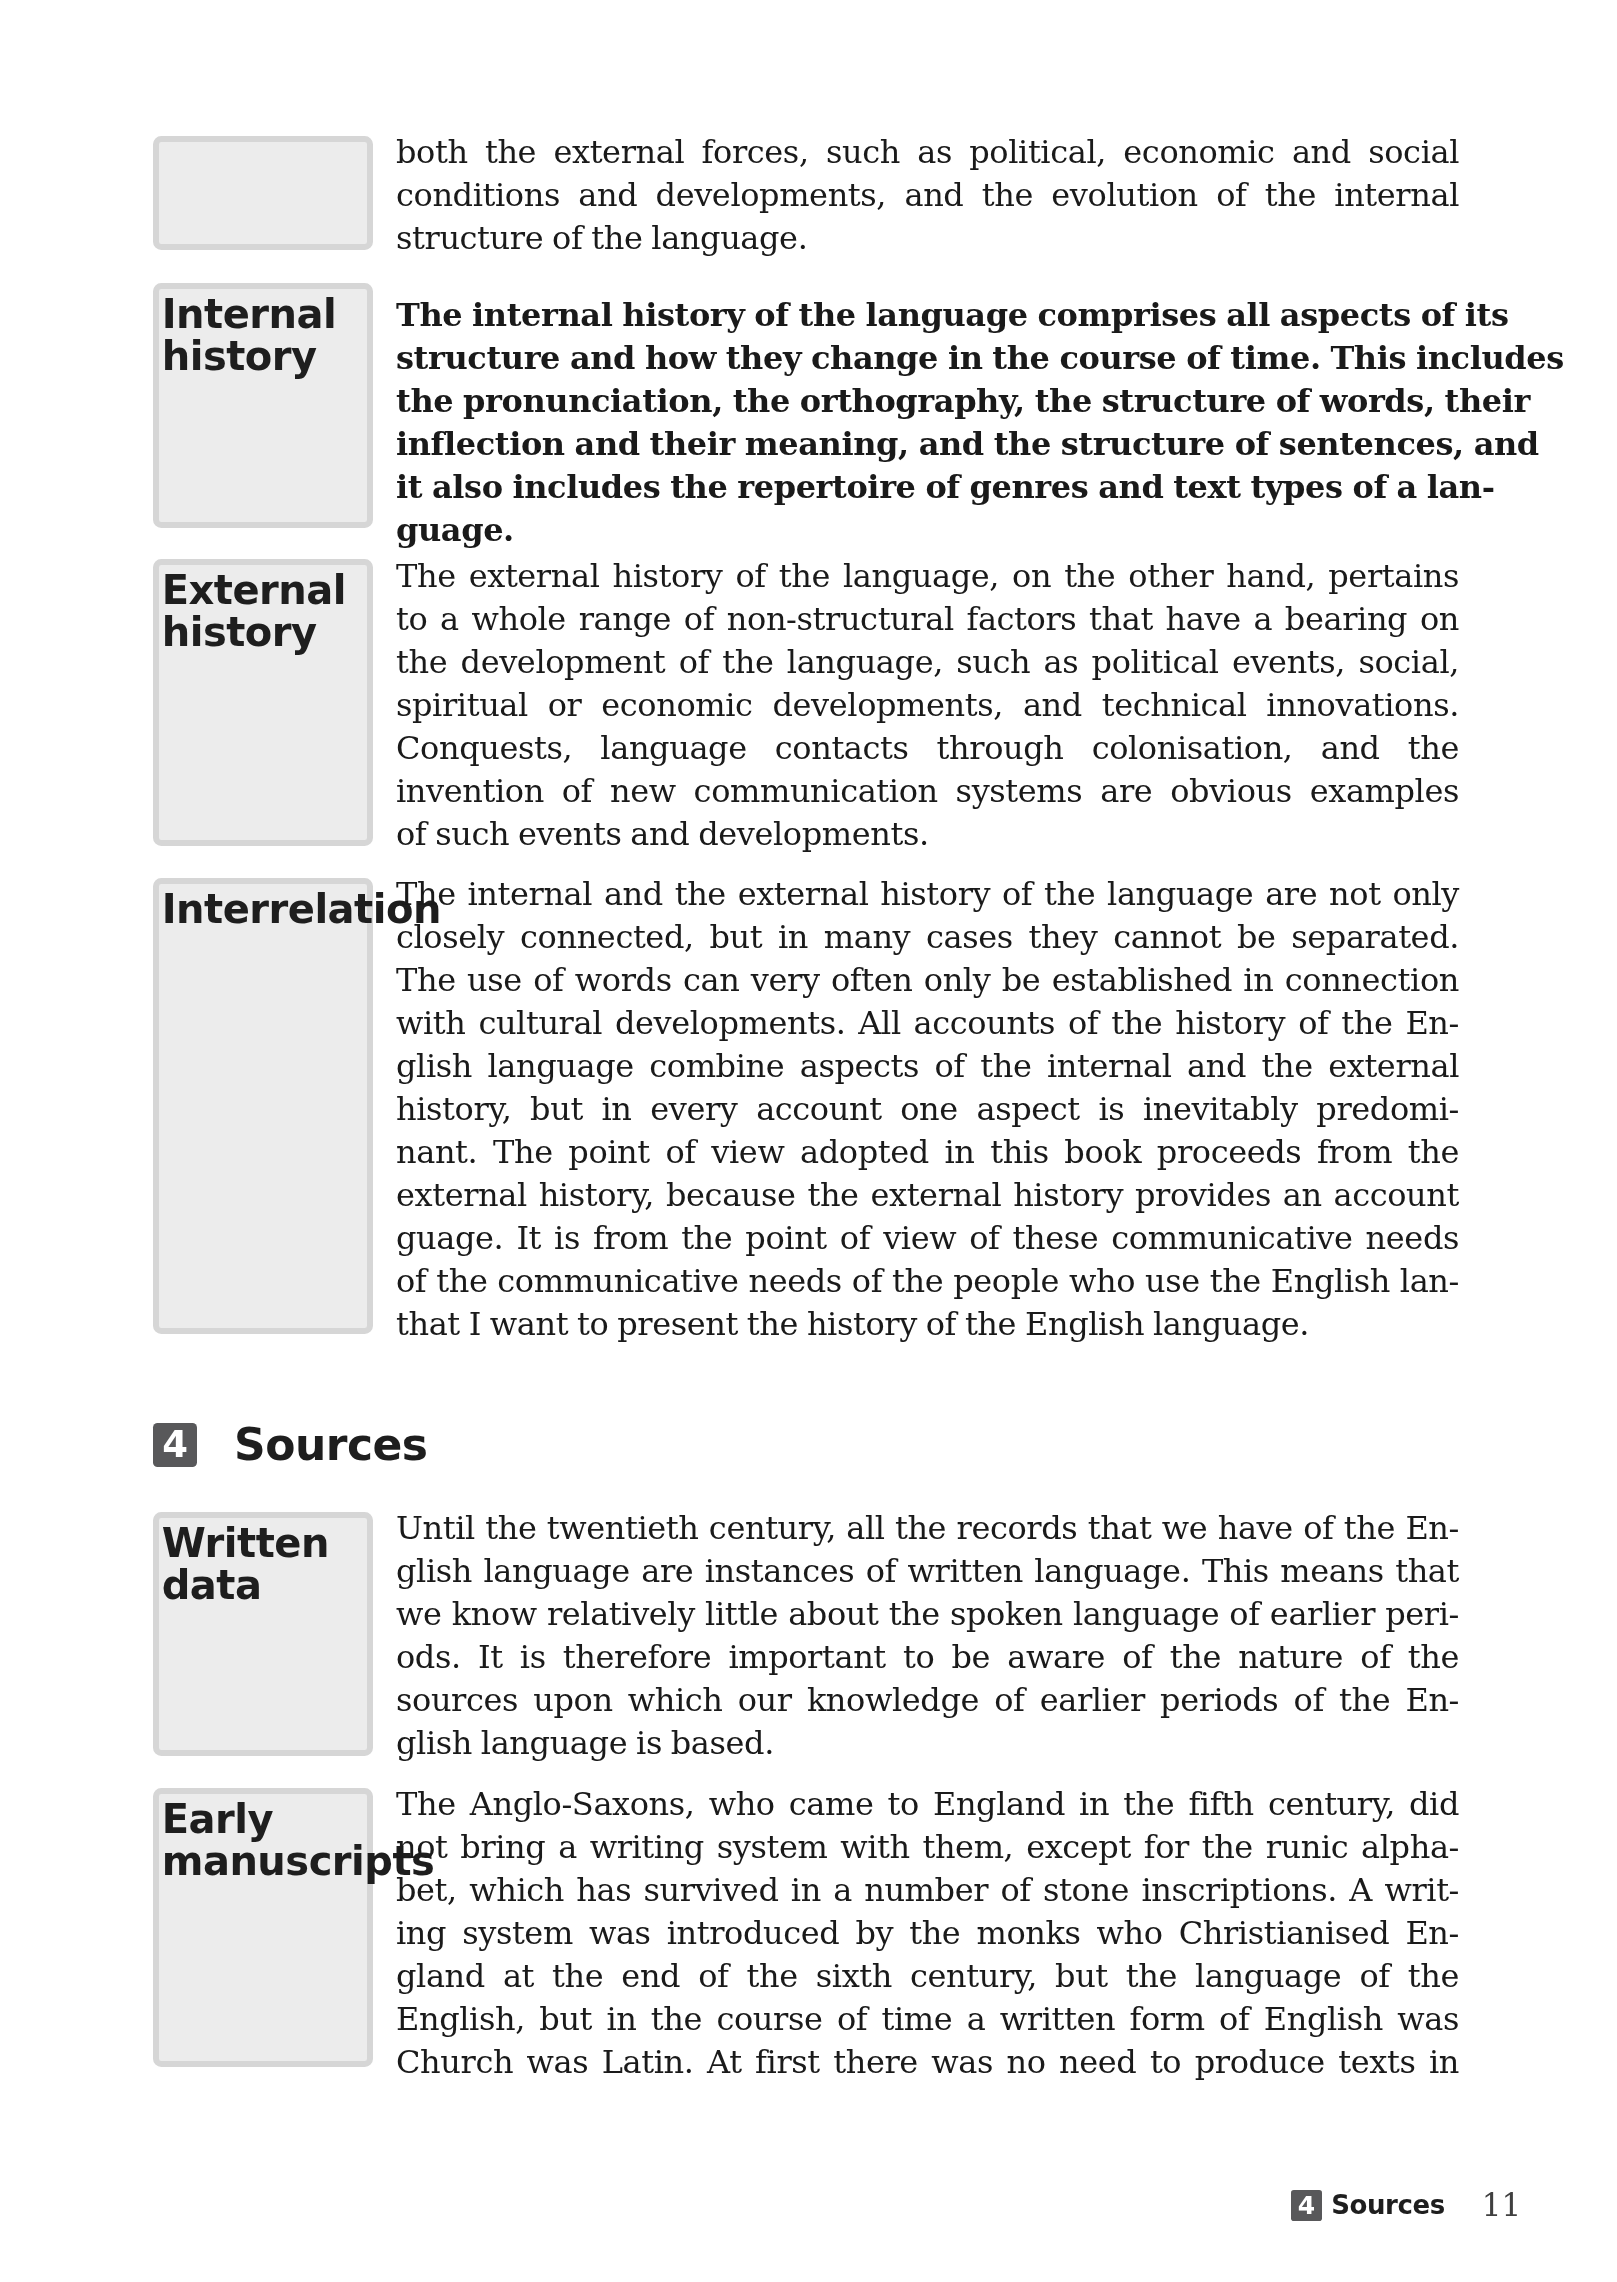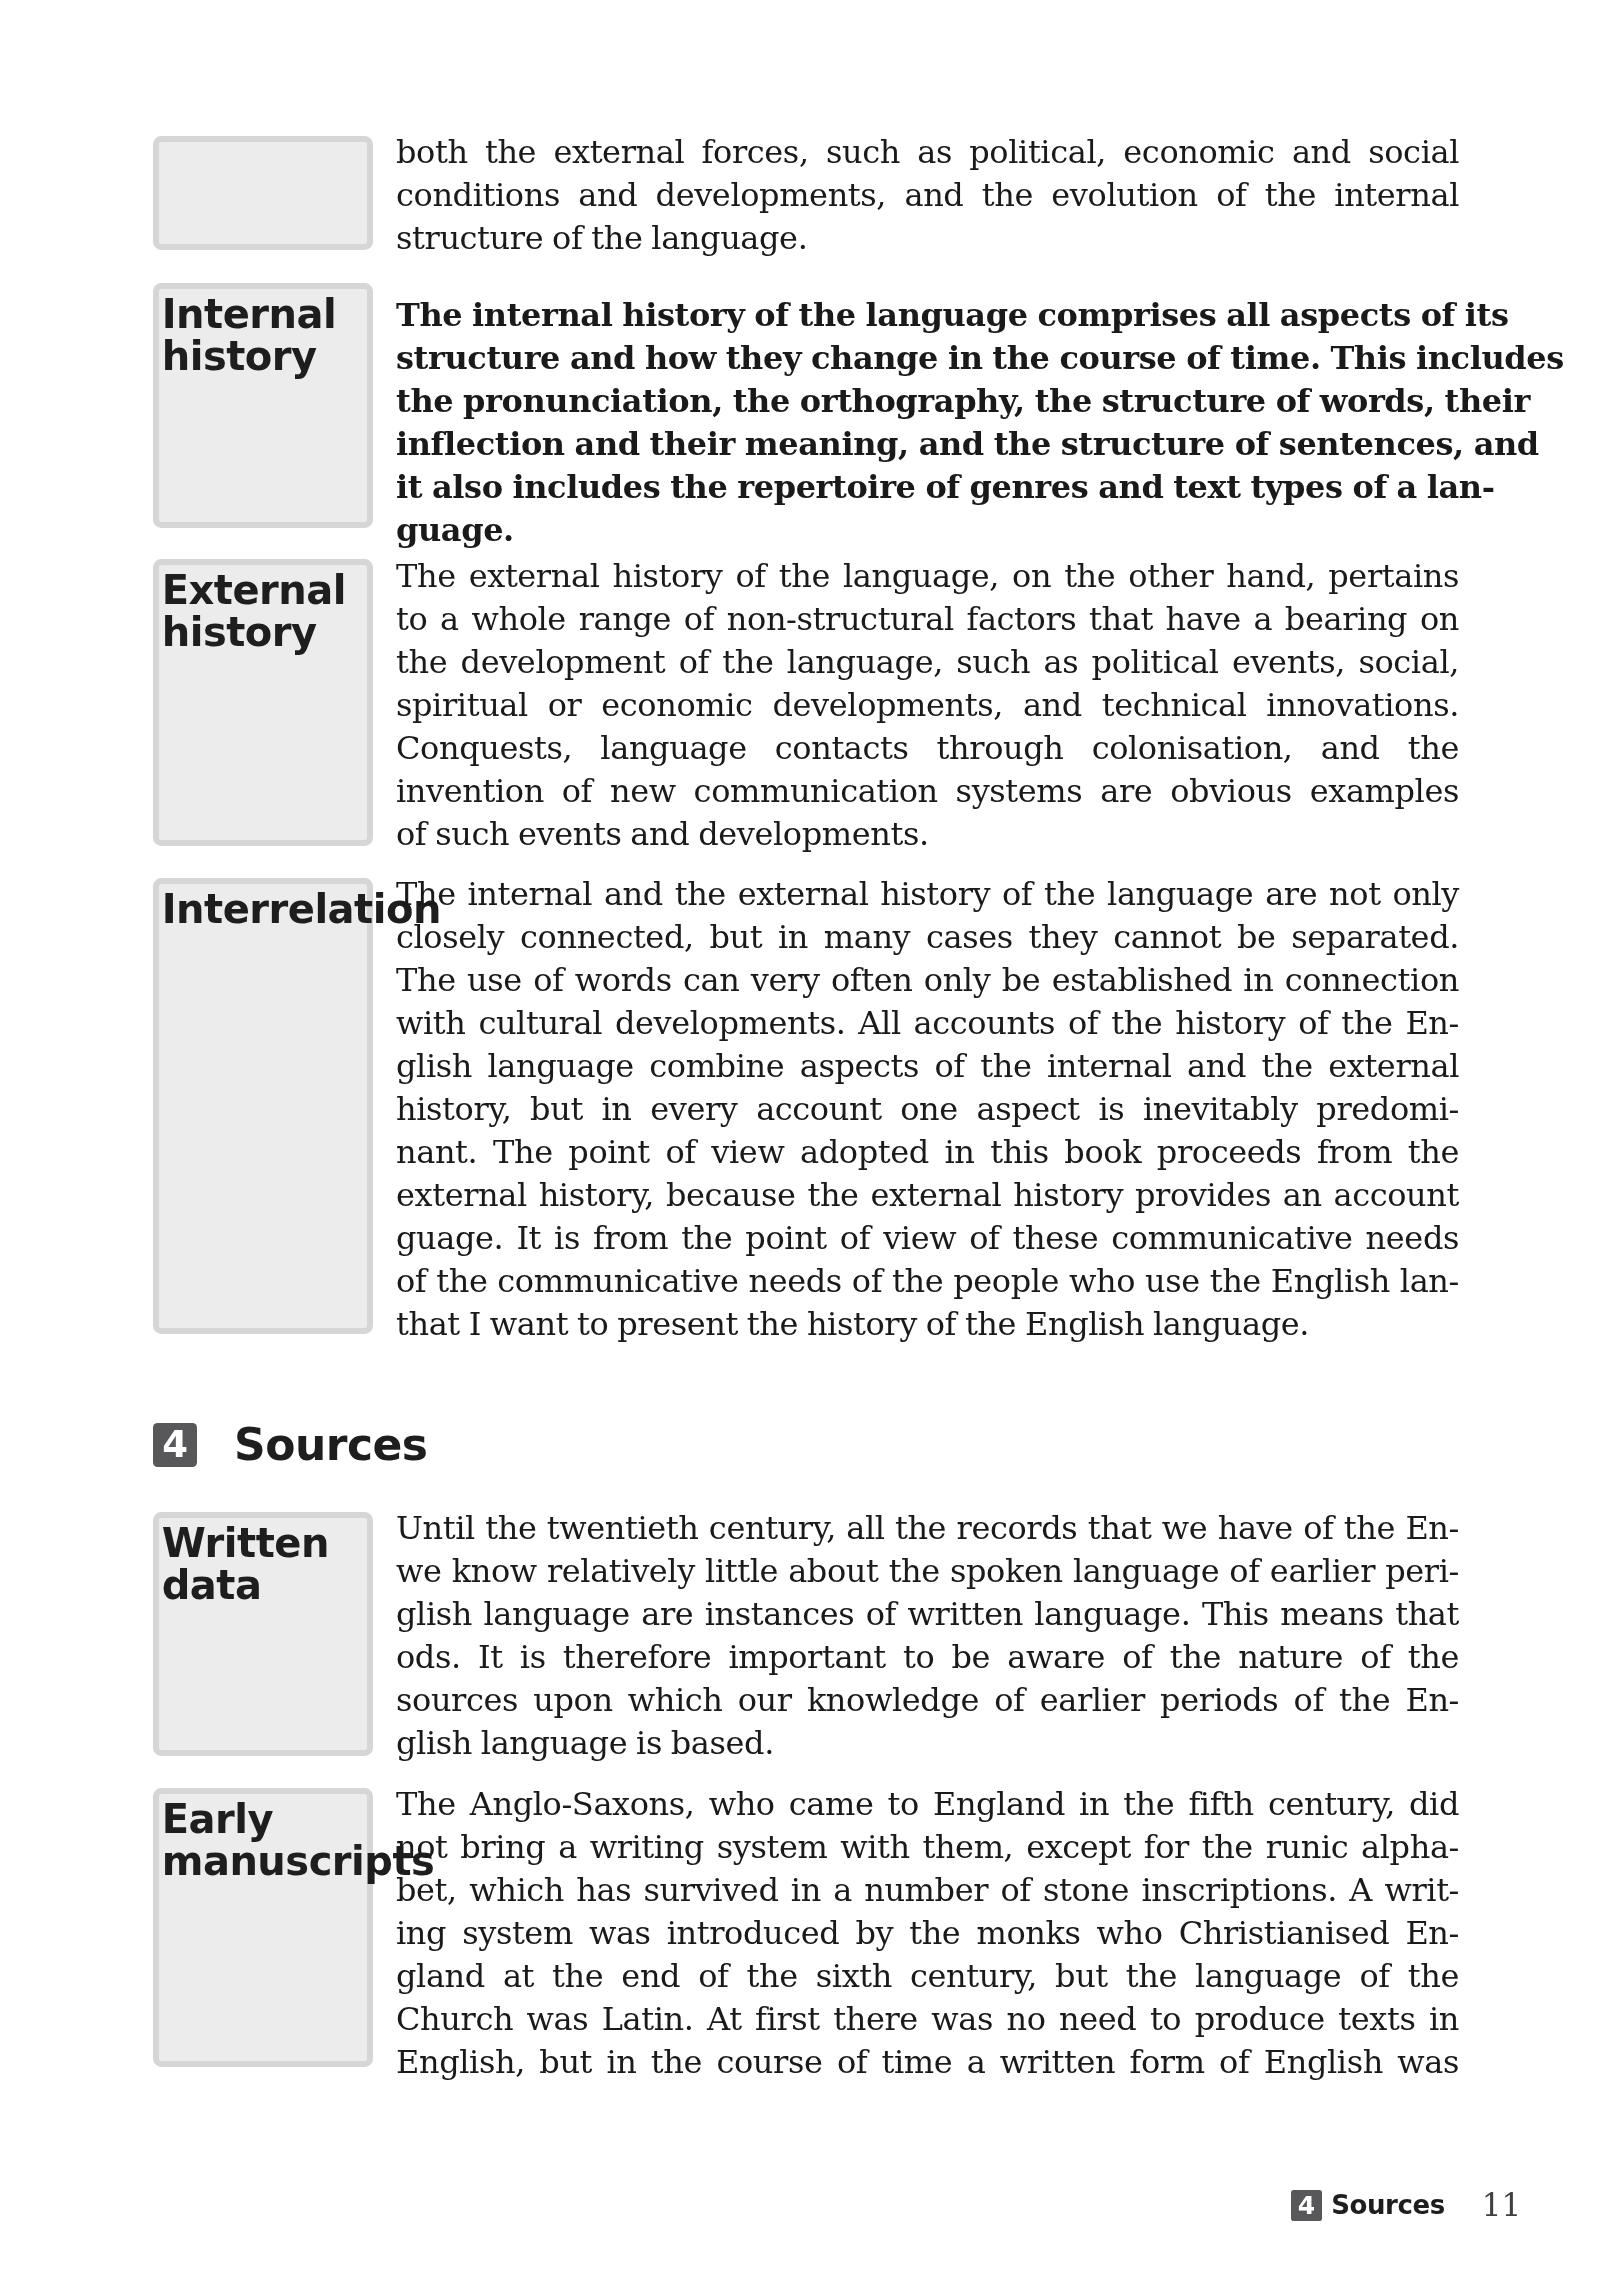--- a/index.html
+++ b/index.html
@@ -120,39 +120,39 @@
     <div class="num-badge">4</div>
     <div class="section-title">Sources</div>
   </div>
 
   <div class="sidebox" style="top:1512px; height:244px;">
     <div class="sidebox-label">Written
 data</div>
   </div>
   <div class="para" style="top:1507px;">
     <span class="line">Until the twentieth century, all the records that we have of the En-</span>
+    <span class="line">glish language are instances of written language. This means that</span>
     <span class="line">we know relatively little about the spoken language of earlier peri-</span>
-    <span class="line">glish language are instances of written language. This means that</span>
     <span class="line">ods. It is therefore important to be aware of the nature of the</span>
     <span class="line">sources upon which our knowledge of earlier periods of the En-</span>
     <span class="line last">glish language is based.</span>
   </div>
 
   <div class="sidebox" style="top:1788px; height:279px;">
     <div class="sidebox-label">Early
 manuscripts</div>
   </div>
   <div class="para" style="top:1783px;">
     <span class="line">The Anglo-Saxons, who came to England in the fifth century, did</span>
     <span class="line">not bring a writing system with them, except for the runic alpha-</span>
     <span class="line">bet, which has survived in a number of stone inscriptions. A writ-</span>
     <span class="line">ing system was introduced by the monks who Christianised En-</span>
     <span class="line">gland at the end of the sixth century, but the language of the</span>
+    <span class="line">English, but in the course of time a written form of English was</span>
     <span class="line">Church was Latin. At first there was no need to produce texts in</span>
-    <span class="line">English, but in the course of time a written form of English was</span>
   </div>
 
   <div class="footer">
     <div class="footer-badge">4</div>
     <div class="footer-title">Sources</div>
     <div class="page-number">11</div>
   </div>
 
 </div>
 

